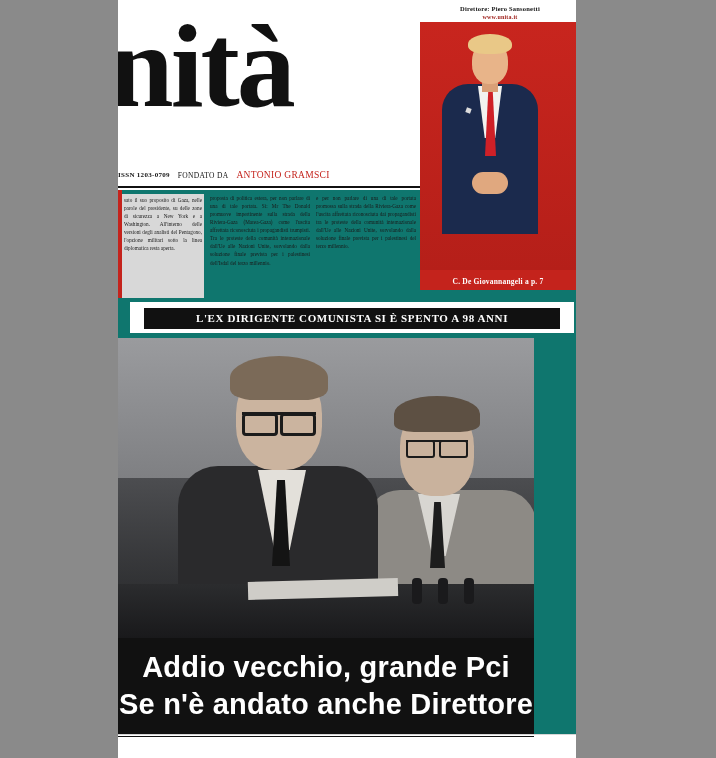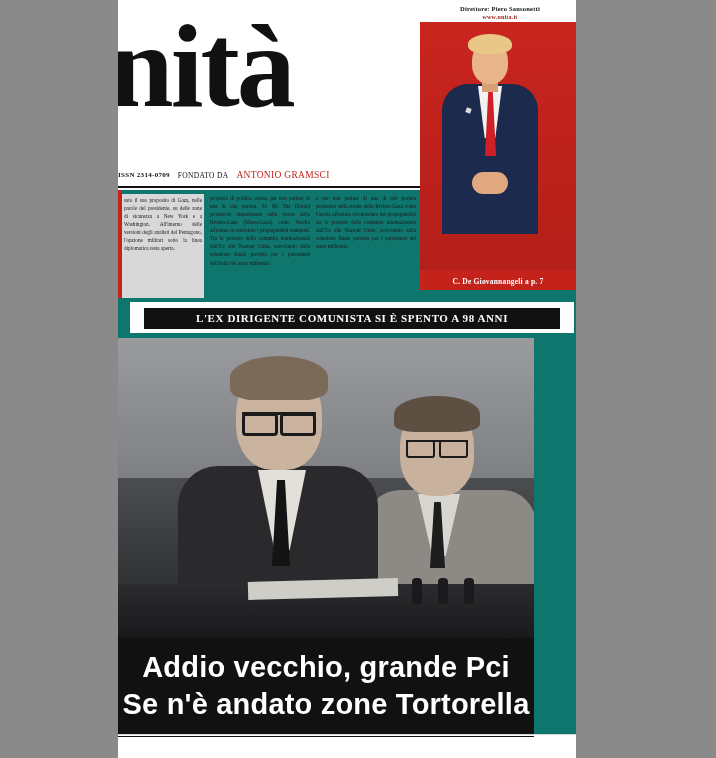--- a/index.html
+++ b/index.html
@@ -437,21 +437,21 @@
         <div class="t-lapel-pin"></div>
         <div class="t-neck"></div>
         <div class="t-head"></div>
         <div class="t-hair"></div>
         <div class="t-hands"></div>
       </div>
       <div class="trump-caption">C. De Giovannangeli a p. 7</div>
     </div>
 
     <div class="founder-row">
-      <span class="issn">ISSN 2314-0709</span>
+      <span class="issn">ISSN 1203-0709</span>
       <span class="founded-by">FONDATO DA</span>
       <span class="founder-name">ANTONIO GRAMSCI</span>
     </div>
     <div class="rule-under-masthead"></div>
   </div>
 
   <div class="left-edge"></div>
   <div class="edit-band">
     <div class="edit-col c1">sato il suo proposito di Gaza, nelle parole del presidente, su delle zone di sicurezza a New York e a Washington. All'interno delle versioni degli analisti del Pentagono, l'opzione militari sotto la linea diplomatica resta aperta.</div>
     <div class="edit-col c2">proposta di politica estera, per non parlare di una di tale portata. Sì: Mr The Donald promuove impertinente sulla strada della Riviera-Gaza (Marea-Gaza) come l'uscita affrettata riconosciuta i propagandisti trumpisti. Tra le proteste della comunità internazionale dall'Ue alle Nazioni Unite, sorvolando dalla soluzione finale prevista per i palestinesi dell'Isdal del terzo millennio.</div>
@@ -482,18 +482,18 @@
 
     <div class="desk"></div>
     <div class="paper-sheet"></div>
     <div class="mic a"></div>
     <div class="mic b"></div>
     <div class="mic c"></div>
   </div>
 
   <div class="headline-block">
     <div class="headline">Addio vecchio, grande Pci</div>
-    <div class="headline">Se n'è andato zone Tortorella</div>
+    <div class="headline">Se n'è andato anche Direttore</div>
   </div>
 
   <div class="bottom-strip"></div>
   <div class="bottom-col-rule"></div>
 </div>
 
 </body></html>

